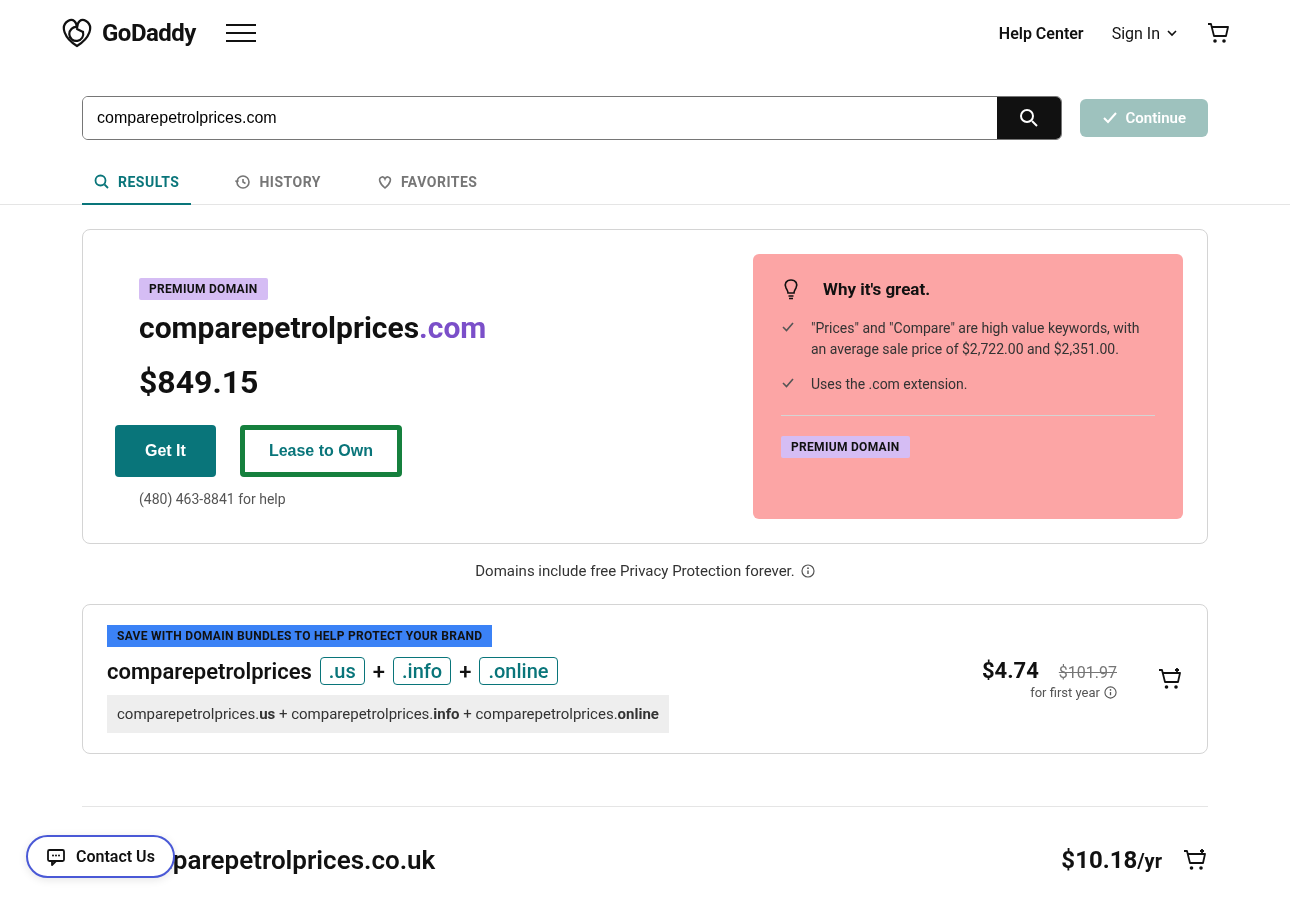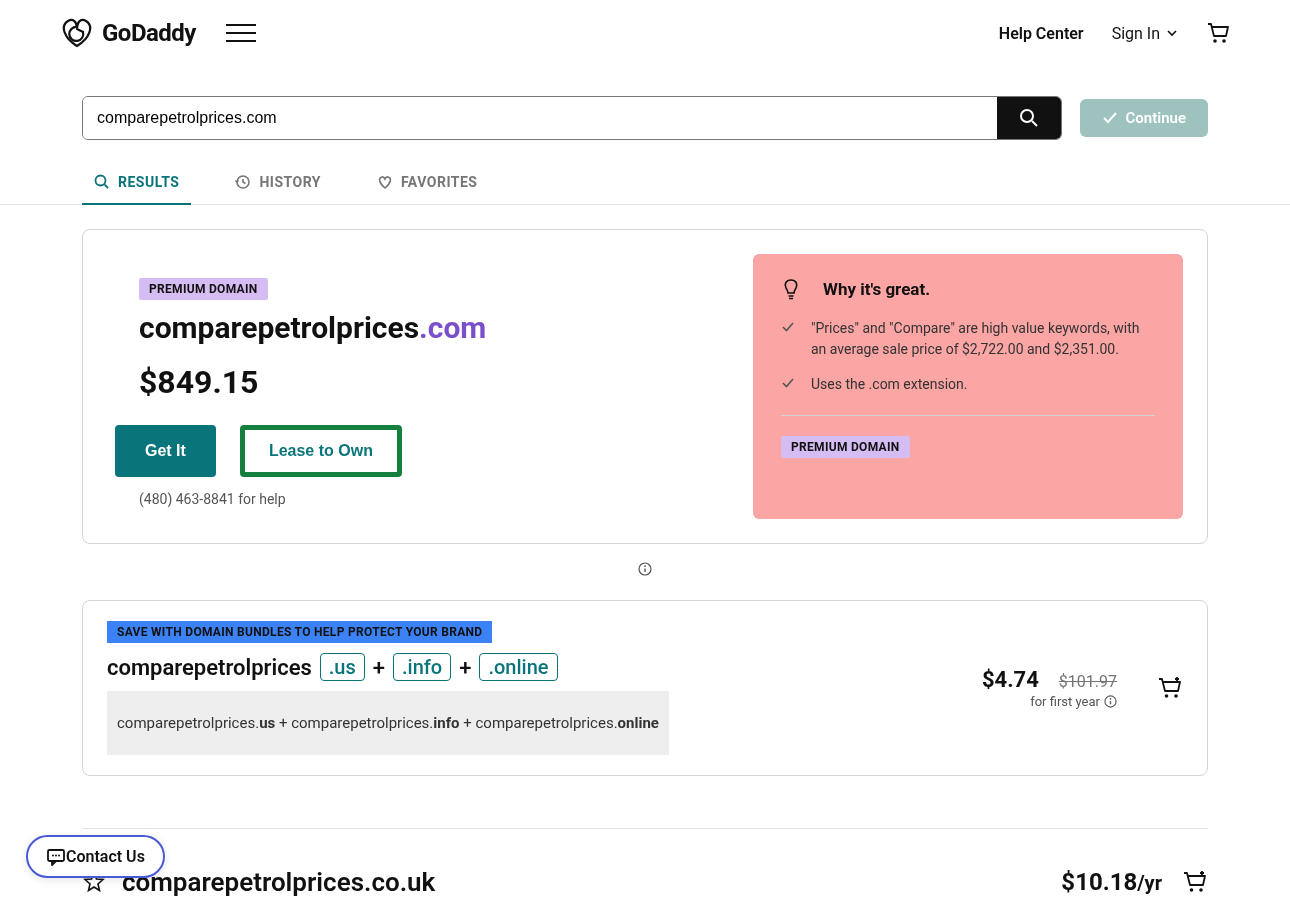--- a/index.html
+++ b/index.html
@@ -53,39 +53,39 @@
 .privacy-note { text-align: center; font-size: 15px; color: #333; margin: 18px 0 24px; display: flex; justify-content: center; align-items: center; gap: 6px; }
 
 
 .bundle-card { margin: 0 82px; border: 1px solid #d4d4d4; border-radius: 8px; padding: 20px 24px; display: flex; align-items: center; gap: 20px; }
 .bundle-left { flex: 1; }
 .bundle-badge { display: inline-block; background: #3b82f6; color: #111; font-size: 12px; font-weight: 700; padding: 4px 10px; letter-spacing: 0.3px; }
 .bundle-row { display: flex; align-items: center; gap: 8px; margin-top: 10px; font-size: 22px; font-weight: 500; flex-wrap: wrap; }
 .bundle-base { font-weight: 600; }
 .tld-chip { border: 1px solid #09757a; color: #09757a; border-radius: 4px; padding: 1px 8px; font-size: 20px; font-weight: 500; }
 .bundle-plus { color: #111; font-size: 22px; }
-.bundle-sub { background: #eee; display: inline-block; margin-top: 10px; padding: 23px 10px; font-size: 15px; color: #333; }
+.bundle-sub { background: #eee; display: inline-block; margin-top: 10px; padding: 10px 10px; font-size: 15px; color: #333; }
 .bundle-sub b { font-weight: 700; }
 .bundle-price-wrap { text-align: right; }
 .bundle-price { font-size: 22px; font-weight: 700; }
 .bundle-strike { font-size: 16px; color: #767676; text-decoration: line-through; margin-left: 16px; }
 .bundle-term { font-size: 13px; color: #555; display: flex; align-items: center; justify-content: flex-end; gap: 4px; margin-top: 2px; }
 .cart-add { cursor: pointer; margin-left: 20px; }
 
 
 .result-hr { border: none; border-top: 1px solid #e5e5e5; margin: 52px 82px 20px; }
 .result-row { margin: 0 82px; display: flex; align-items: center; padding: 18px 0 28px; }
 .result-left { display: flex; align-items: center; gap: 16px; }
 .star { cursor: pointer; }
 .result-domain { font-size: 26px; font-weight: 600; }
 .result-price { margin-left: auto; font-size: 24px; font-weight: 700; }
 .result-price .per { font-size: 20px; }
 
 
-.contact-bubble { position: fixed; left: 26px; bottom: 22px; background: #fff; border: 2px solid #4a59d6; border-radius: 999px; padding: 10px 18px; display: flex; align-items: center; gap: 0; font-weight: 600; cursor: pointer; box-shadow: 0 2px 8px rgba(0,0,0,0.1); }
+.contact-bubble { position: fixed; left: 26px; bottom: 22px; background: #fff; border: 2px solid #4a59d6; border-radius: 999px; padding: 10px 18px; display: flex; align-items: center; gap: 10px; font-weight: 600; cursor: pointer; box-shadow: 0 2px 8px rgba(0,0,0,0.1); }
 
 svg { display: block; }
 </style>
 </head>
 <body>
 
 <div class="header">
   <div class="logo-wrap">
     <svg width="34" height="30" viewBox="0 0 34 30">
       <path d="M17 28 C 4 20, 0 8, 8 3 C 13 0, 17 4, 17 10 C 17 4, 21 0, 26 3 C 34 8, 30 20, 17 28 Z" fill="none" stroke="#111" stroke-width="2.2"></path>
@@ -191,20 +191,21 @@
           <path d="M2 7 L5.5 10.5 L12 3" fill="none" stroke="#555" stroke-width="1.6"></path>
         </svg>
       <span>Uses the .com extension.</span>
     </div>
     <hr class="why-hr">
     <span class="badge">PREMIUM DOMAIN</span>
   </div>
 </div>
 
 <div class="privacy-note">
+  <span>Domains include free Privacy Protection forever.</span>
   <svg width="14" height="14" viewBox="0 0 14 14">
       <circle cx="7" cy="7" r="6" fill="none" stroke="#555" stroke-width="1.2"></circle>
       <circle cx="7" cy="4.2" r="0.9" fill="#555"></circle>
       <path d="M7 6.5 L7 10" stroke="#555" stroke-width="1.4"></path>
     </svg>
 </div>
 
 <div class="bundle-card">
   <div class="bundle-left">
     <span class="bundle-badge">SAVE WITH DOMAIN BUNDLES TO HELP PROTECT YOUR BRAND</span>

